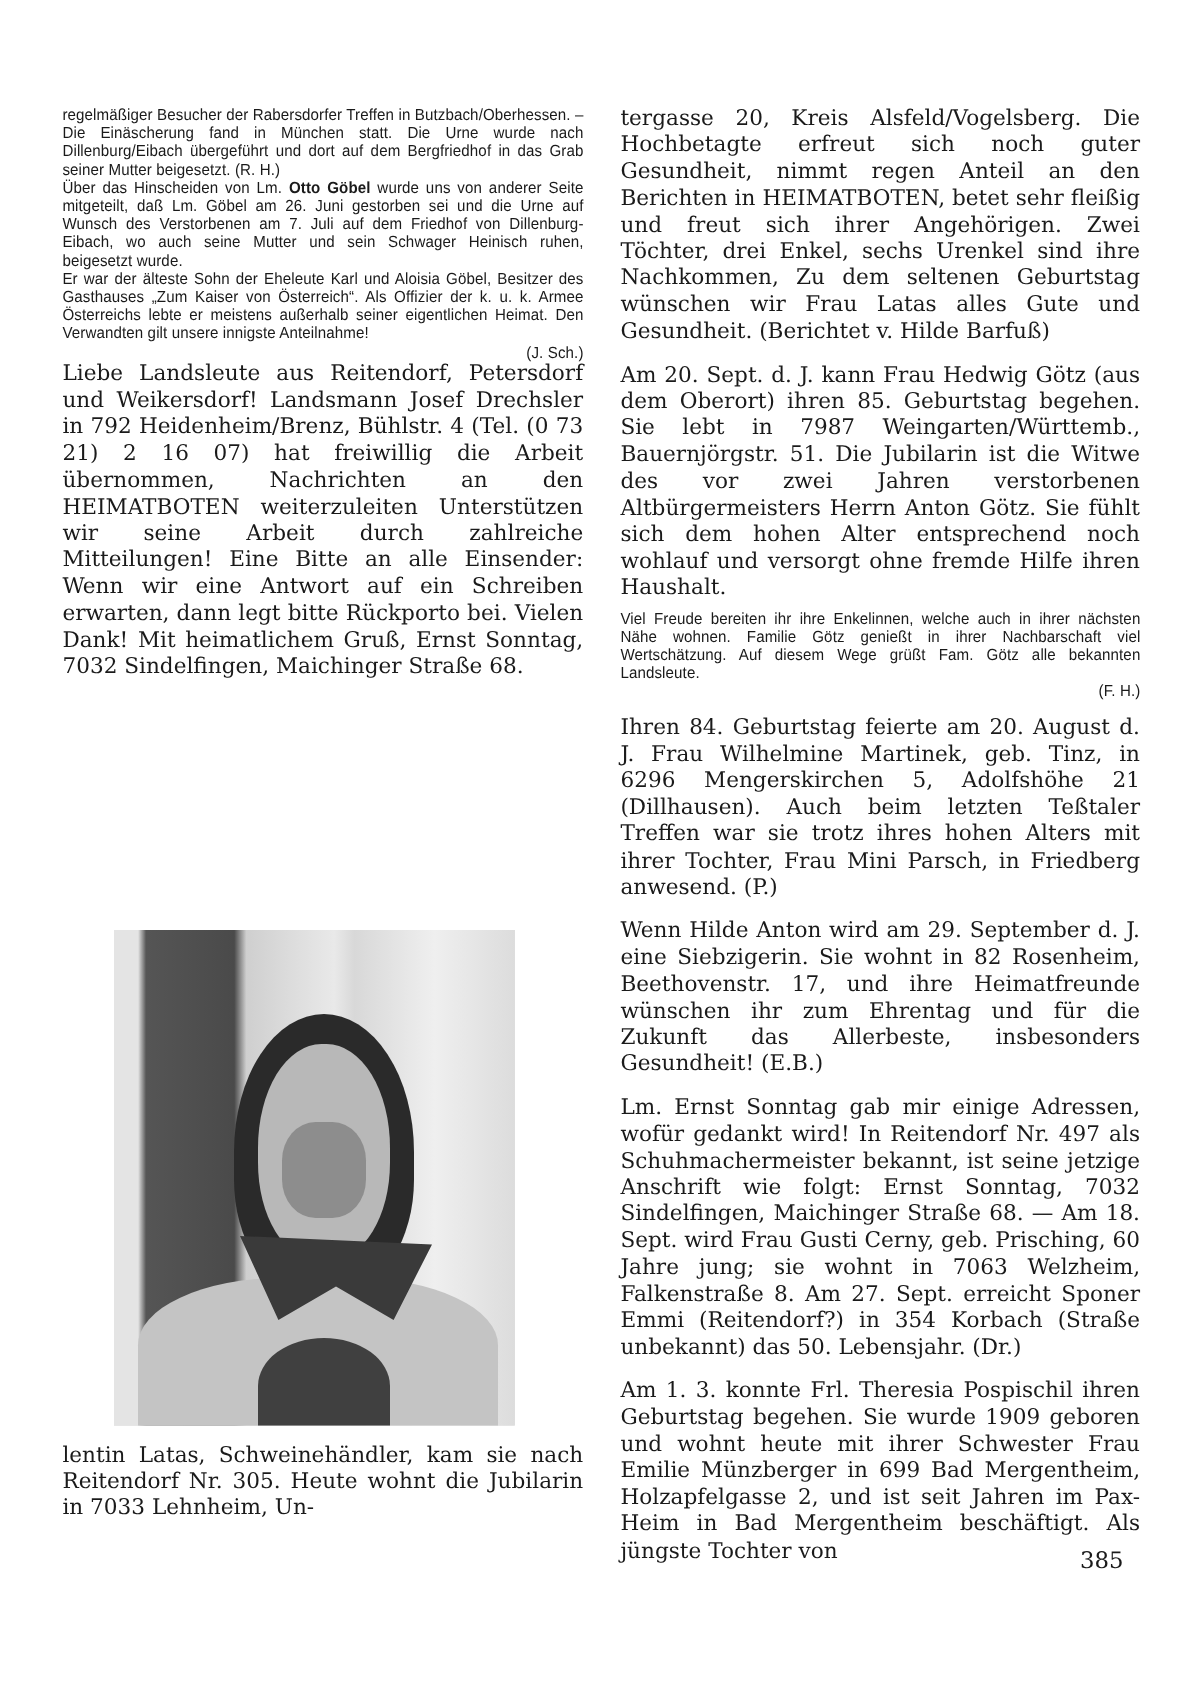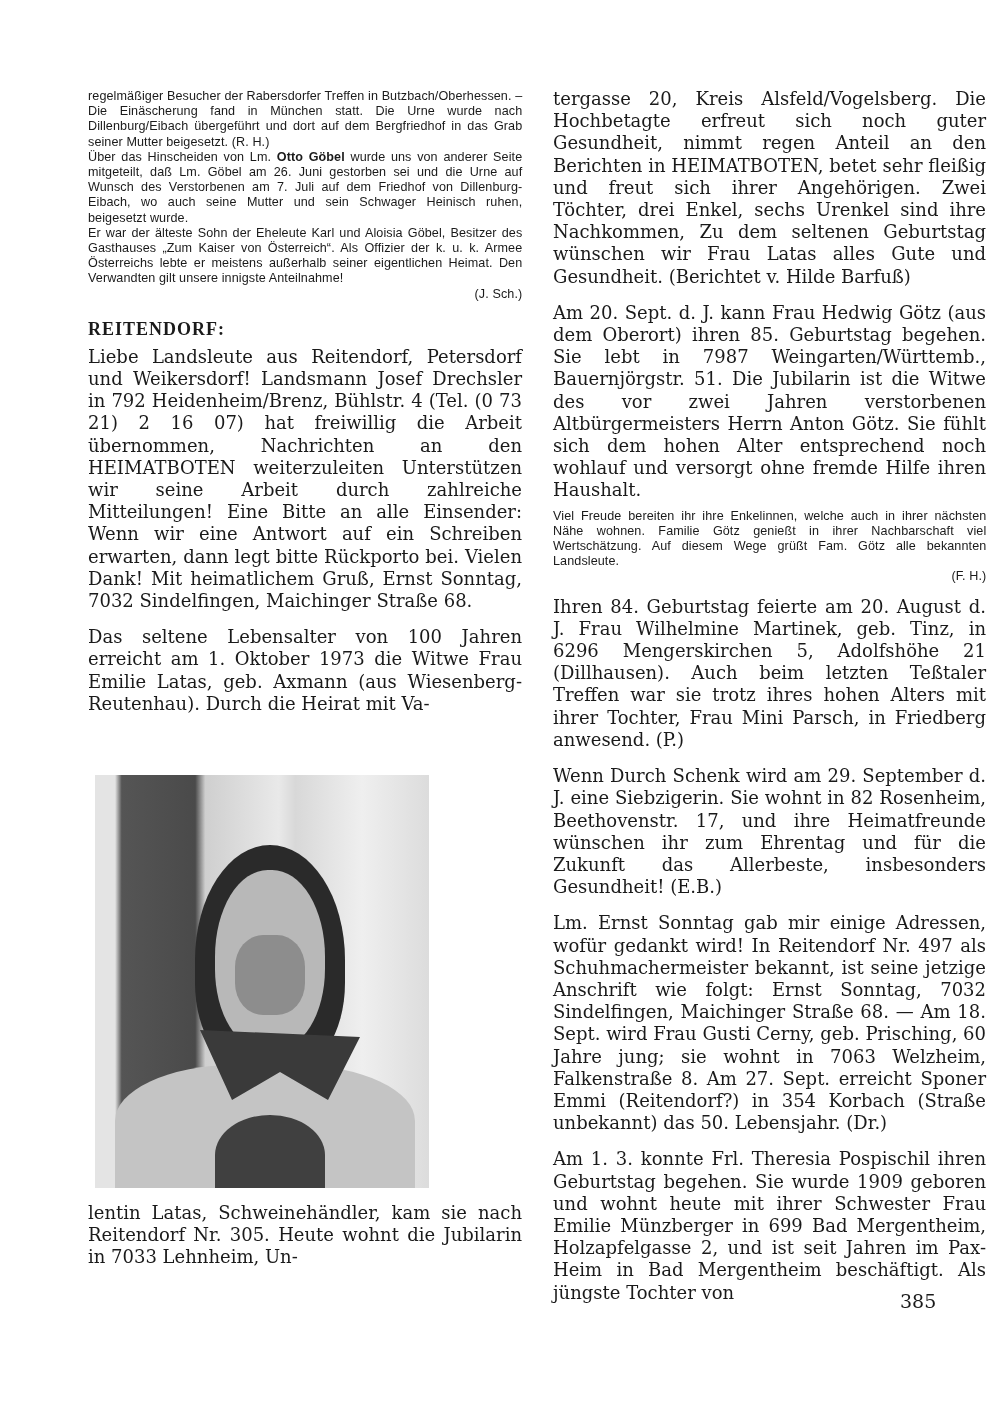--- a/index.html
+++ b/index.html
@@ -1,17 +1,17 @@
 <!DOCTYPE html>
 <html><head>
 <meta charset="utf-8">
 <style>
   html, body { margin: 0; padding: 0; background: #ffffff; }
   body { width: 1000px; height: 1413px; position: relative; overflow: hidden; color: #1a1a1a; }
-  .col { position: absolute; top: 88px; margin-left: 36px; }
+  .col { position: absolute; top: 88px; }
   .col-left { left: 52px; width: 434px; }
   .col-right { left: 517px; width: 433px; }
   .small {
     font-family: "Liberation Sans", sans-serif;
     font-size: 13.4px; line-height: 15.2px;
     text-align: justify; letter-spacing: 0.1px;
     transform: scaleX(0.94); transform-origin: left top; width: 462px;
     margin: 0;
   }
   .small p { margin: 0; }
@@ -47,25 +47,23 @@
 <body>
 
 <div class="col col-left">
   <div class="small">
     <p>regelmäßiger Besucher der Rabersdorfer Treffen in Butzbach/Oberhessen. – Die Einäscherung fand in München statt. Die Urne wurde nach Dillenburg/Eibach übergeführt und dort auf dem Bergfriedhof in das Grab seiner Mutter beigesetzt. (R. H.)</p>
     <p><span>Über das Hinscheiden von Lm. </span><b>Otto Göbel</b><span> wurde uns von anderer Seite mitgeteilt, daß Lm. Göbel am 26. Juni gestorben sei und die Urne auf Wunsch des Verstorbenen am 7. Juli auf dem Friedhof von Dillenburg-Eibach, wo auch seine Mutter und sein Schwager Heinisch ruhen, beigesetzt wurde.</span></p>
     <p>Er war der älteste Sohn der Eheleute Karl und Aloisia Göbel, Besitzer des Gasthauses „Zum Kaiser von Österreich“. Als Offizier der k. u. k. Armee Österreichs lebte er meistens außerhalb seiner eigentlichen Heimat. Den Verwandten gilt unsere innigste Anteilnahme!</p>
     <p class="right-align">(J. Sch.)</p>
   </div>
 
-  <div class="heading">REITENDORF:</div>
 
   <p class="serif block"><b>Liebe Landsleute</b><span> aus Reitendorf, Petersdorf und Weikersdorf! Landsmann </span><b>Josef Drechsler</b><span> in 792 Heidenheim/Brenz, Bühlstr. 4 (Tel. (0 73 21) 2 16 07) hat freiwillig die Arbeit übernommen, Nachrichten an den HEIMATBOTEN weiterzuleiten Unterstützen wir seine Arbeit durch zahlreiche Mitteilungen! Eine Bitte an alle Einsender: Wenn wir eine Antwort auf ein Schreiben erwarten, dann legt bitte Rückporto bei. Vielen Dank! Mit heimatlichem Gruß, Ernst Sonntag, 7032 Sindelfingen, Maichinger Straße 68.</span></p>
 
-  <p class="serif"><span>Das seltene Lebensalter von </span><b>100 Jahren</b><span> erreicht am 1. Oktober 1973 die Witwe Frau </span><b>Emilie Latas,</b><span> geb. Axmann (aus Wiesenberg-Reutenhau). Durch die Heirat mit Va-</span></p>
 </div>
 
 <div class="photo" aria-label="portrait-photo-emilie-latas">
   <div class="bg-light"></div>
   <div class="scarf"></div>
   <div class="face"></div>
   <div class="face-shade"></div>
   <div class="body"></div>
   <div class="scarf-knot"></div>
   <div class="chest"></div>
@@ -80,20 +78,20 @@
 
   <p class="serif" style="margin-bottom:6px"><span>Am 20. Sept. d. J. kann Frau </span><b>Hedwig Götz</b><span> (aus dem Oberort) ihren 85. Geburtstag begehen. Sie lebt in 7987 Weingarten/Württemb., Bauernjörgstr. 51. Die Jubilarin ist die Witwe des vor zwei Jahren verstorbenen Altbürgermeisters Herrn Anton Götz. Sie fühlt sich dem hohen Alter entsprechend noch wohlauf und versorgt ohne fremde Hilfe ihren Haushalt.</span></p>
 
   <div class="small" style="width:461px; margin-bottom:12px;">
     <p>Viel Freude bereiten ihr ihre Enkelinnen, welche auch in ihrer nächsten Nähe wohnen. Familie Götz genießt in ihrer Nachbarschaft viel Wertschätzung. Auf diesem Wege grüßt Fam. Götz alle bekannten Landsleute.</p>
     <p class="right-align">(F. H.)</p>
   </div>
 
   <p class="serif block"><span>Ihren 84. Geburtstag feierte am 20. August d. J. Frau </span><b>Wilhelmine Martinek,</b><span> geb. Tinz, in 6296 Mengerskirchen 5, Adolfshöhe 21 (Dillhausen). Auch beim letzten Teßtaler Treffen war sie trotz ihres hohen Alters mit ihrer Tochter, Frau Mini Parsch, in Friedberg anwesend. (P.)</span></p>
 
-  <p class="serif block"><span>Wenn </span><b>Durch Schenk</b><span> wird am 29. September d. J. eine Siebzigerin. Sie wohnt in 82 Rosenheim, Beethovenstr. 17, und ihre Heimatfreunde wünschen ihr zum Ehrentag und für die Zukunft das Allerbeste, insbesonders Gesundheit! (E.B.)</span></p>
+  <p class="serif block"><span>Wenn </span><b>Hilde Anton</b><span> wird am 29. September d. J. eine Siebzigerin. Sie wohnt in 82 Rosenheim, Beethovenstr. 17, und ihre Heimatfreunde wünschen ihr zum Ehrentag und für die Zukunft das Allerbeste, insbesonders Gesundheit! (E.B.)</span></p>
 
   <p class="serif block"><span>Lm. </span><b>Ernst Sonntag</b><span> gab mir einige Adressen, wofür gedankt wird! In Reitendorf Nr. 497 als Schuhmachermeister bekannt, ist seine jetzige Anschrift wie folgt: Ernst Sonntag, 7032 Sindelfingen, Maichinger Straße 68. — Am 18. Sept. wird Frau </span><b>Gusti Cerny,</b><span> geb. Prisching, 60 Jahre jung; sie wohnt in 7063 Welzheim, Falkenstraße 8. Am 27. Sept. erreicht </span><b>Sponer Emmi</b><span> (Reitendorf?) in 354 Korbach (Straße unbekannt) das 50. Lebensjahr. (Dr.)</span></p>
 
   <p class="serif"><span>Am 1. 3. konnte Frl. </span><b>Theresia Pospischil</b><span> ihren Geburtstag begehen. Sie wurde 1909 geboren und wohnt heute mit ihrer Schwester Frau </span><b>Emilie Münzberger</b><span> in 699 Bad Mergentheim, Holzapfelgasse 2, und ist seit Jahren im Pax-Heim in Bad Mergentheim beschäftigt. Als jüngste Tochter von</span></p>
 </div>
 
 <div class="page-number">385</div>
 
 </body></html>

